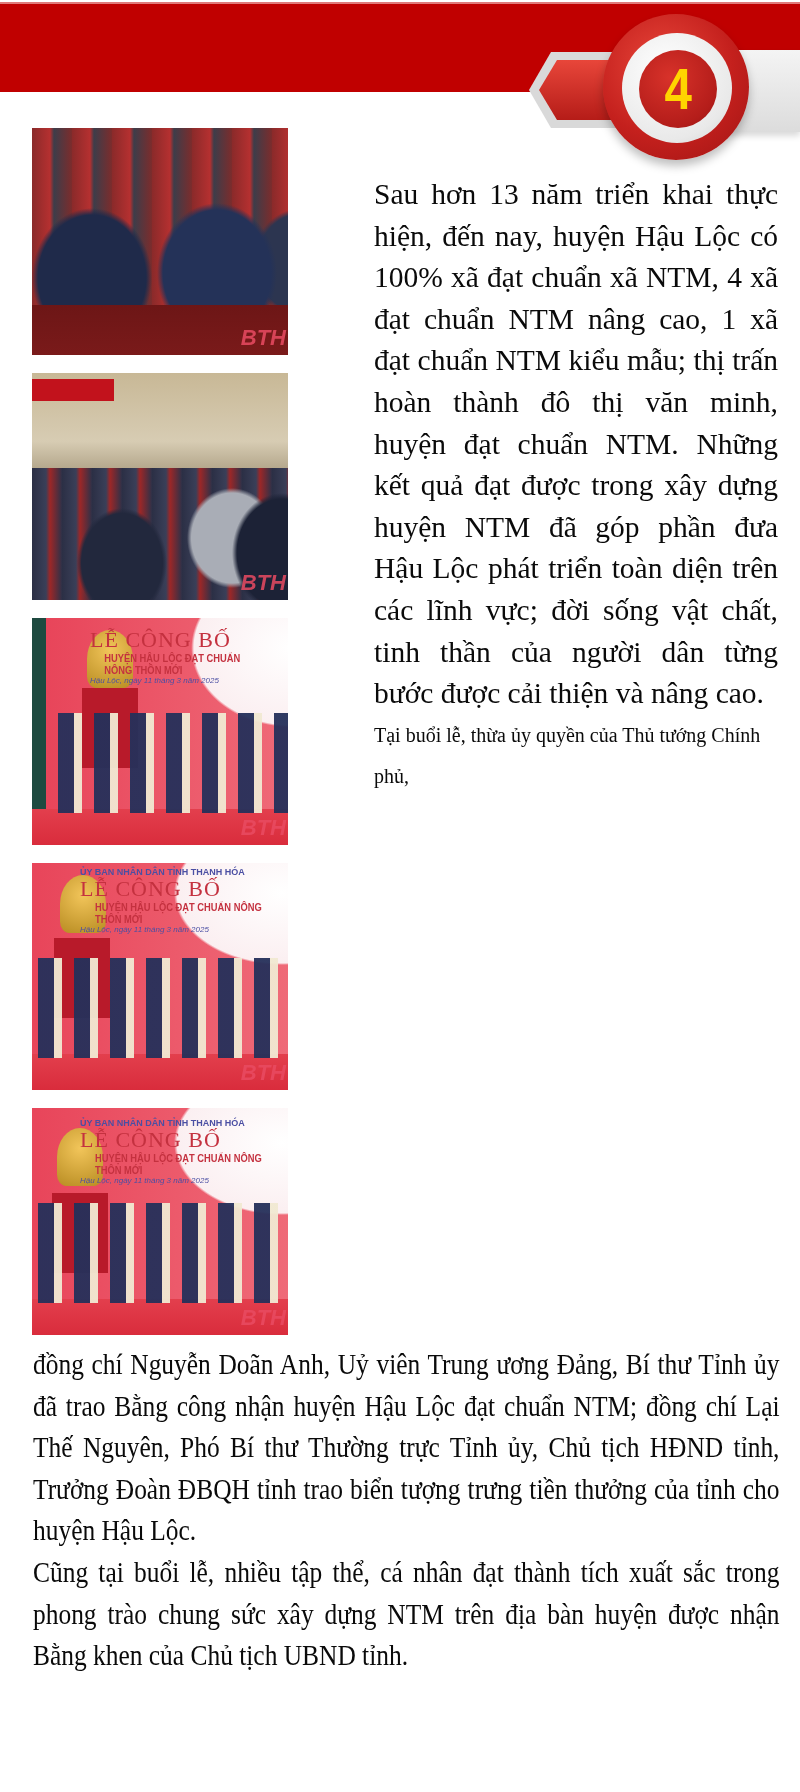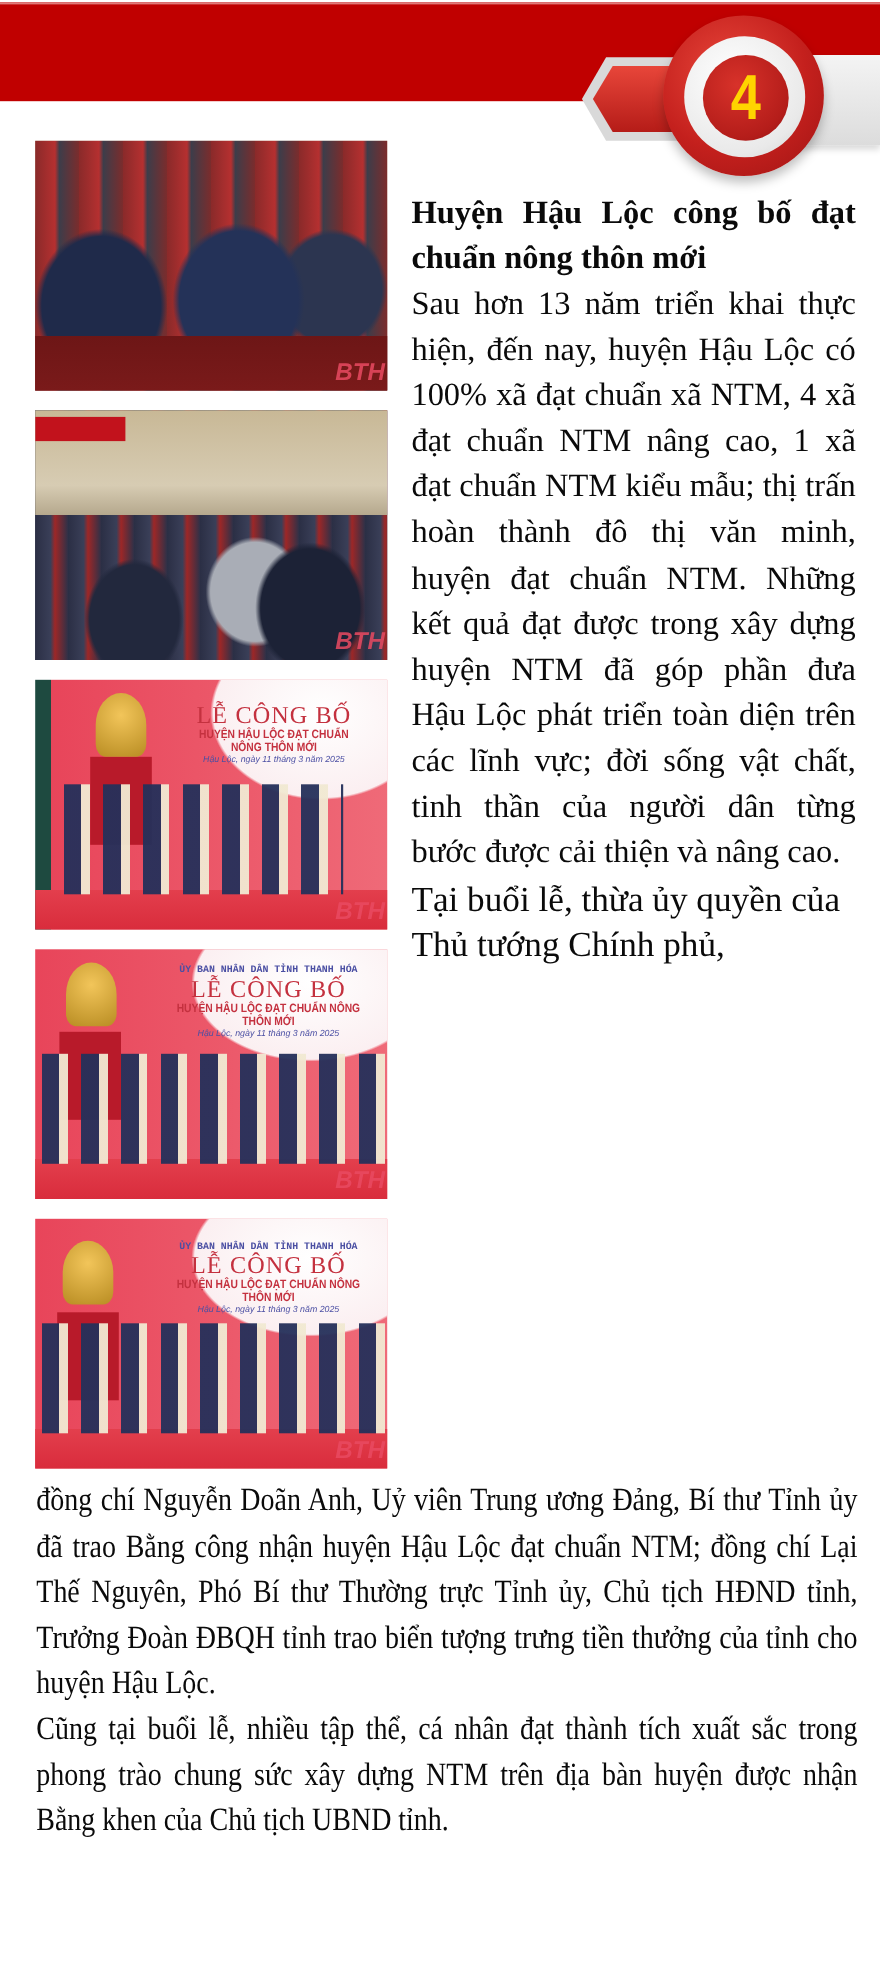--- a/index.html
+++ b/index.html
@@ -9,21 +9,21 @@
   .banner { position:absolute; left:0; top:0; width:800px; height:150px; }
   .banner-red { position:absolute; left:0; top:2px; width:800px; height:88px; background:#c00000; border-top:2px solid #e07a7a; }
   .hex-arrow { position:absolute; left:527px; top:50px; width:120px; height:80px; }
   .white-bar { position:absolute; left:680px; top:50px; width:120px; height:82px; background:linear-gradient(#f4f4f4,#dcdcdc); border-radius:40px 0 0 40px; box-shadow:0 4px 6px rgba(0,0,0,0.15); }
   .ring-outer { position:absolute; left:603px; top:14px; width:146px; height:146px; border-radius:50%; background:radial-gradient(circle at 40% 35%, #e8463a 0%, #c4201d 55%, #9f1414 100%); box-shadow:0 6px 10px rgba(0,0,0,0.25); }
   .ring-inner { position:absolute; left:622px; top:33px; width:110px; height:110px; border-radius:50%; background:radial-gradient(circle at 40% 35%, #ffffff 0%, #e9e9e9 70%, #cfcfcf 100%); }
   .num-circle { position:absolute; left:639px; top:50px; width:78px; height:78px; border-radius:50%; background:radial-gradient(circle at 40% 35%, #d8322a 0%, #b41d1a 70%, #8f1212 100%); display:flex; align-items:center; justify-content:center; }
   .num { font-family:"Liberation Sans", "DejaVu Sans", sans-serif; font-weight:bold; font-size:58px; color:#ffd400; line-height:1; transform:scaleX(0.85); }
 
   
-  .photo { position:absolute; left:32px; width:320px; height:227px; overflow:hidden; }
+  .photo { position:absolute; left:32px; width:256px; height:227px; overflow:hidden; }
   .photo .cap { position:absolute; right:2px; bottom:4px; font-family:"Liberation Sans", sans-serif; font-weight:bold; font-style:italic; font-size:22px; color:#e94b62; opacity:0.85; }
 
   .p1 { top:128px; background:
       linear-gradient(to bottom, rgba(0,0,0,0) 0%, rgba(0,0,0,0) 78%, #6d1616 78%, #7a1a1a 100%),
       radial-gradient(ellipse 60px 70px at 60px 150px, #1f2a4a 0%, #1f2a4a 90%, transparent 100%),
       radial-gradient(ellipse 60px 70px at 185px 145px, #243258 0%, #243258 90%, transparent 100%),
       radial-gradient(ellipse 50px 55px at 270px 135px, #2c3550 0%, #2c3550 90%, transparent 100%),
       repeating-linear-gradient(90deg, #8a2a2a 0px, #b53030 18px, #3d3d4a 22px, #7c2c2c 40px),
       linear-gradient(to bottom, #cfc2a6 0%, #bfae8d 25%, #8e3a33 40%, #5b2a2a 100%); }
   .p2 { top:373px; background:
@@ -39,36 +39,36 @@
       radial-gradient(ellipse 140px 110px at 260px 30px, #ffffff 0%, #fbeff1 70%, transparent 72%),
       linear-gradient(to right, #1e4a40 0px, #1e4a40 14px, #e8455a 14px, #ef6a78 100%); }
   .p4 { top:863px; background:
       linear-gradient(to bottom, transparent 0%, transparent 84%, #e33f4d 84%, #d92c3c 100%),
       radial-gradient(ellipse 150px 100px at 250px 30px, #ffffff 0%, #fbeff1 70%, transparent 72%),
       linear-gradient(to right, #e8455a 0px, #ef6a78 100%); }
   .p5 { top:1108px; background:
       linear-gradient(to bottom, transparent 0%, transparent 84%, #e33f4d 84%, #d92c3c 100%),
       radial-gradient(ellipse 150px 100px at 250px 35px, #ffffff 0%, #fbeff1 70%, transparent 72%),
       linear-gradient(to right, #e8455a 0px, #ef6a78 100%); }
-  .stage-title { position:absolute; right:8px; text-align:center; font-family:"Liberation Serif", serif; color:#c4313f;margin-top:10px; }
-  .stage-title .org { font-family:Liberation Mono, monospace; font-weight:bold; font-size:9px; color:#4b4fa3; display:block; }
+  .stage-title { position:absolute; right:8px; text-align:left; font-family:"Liberation Serif", serif; color:#c4313f; }
+  .stage-title .org { font-family:Liberation Sans, sans-serif; font-weight:bold; font-size:9px; color:#4b4fa3; display:block; }
   .stage-title .big { font-size:22px; letter-spacing:1px; display:block; line-height:1.1; }
   .stage-title .sub { font-family:"Liberation Sans", sans-serif; font-weight:bold; font-size:11px; display:block; transform:scaleX(0.85); }
   .stage-title .date { font-family:Liberation Sans, sans-serif; font-style:italic; font-size:8px; color:#4b4fa3; display:block; }
   .people { position:absolute; left:0; bottom:32px; width:320px; height:100px;
       background:repeating-linear-gradient(90deg, transparent 0px, transparent 6px, #25305a 6px, #25305a 22px, #f1e9d2 22px, #f1e9d2 30px, transparent 30px, transparent 36px); opacity:0.95; }
   .bust { position:absolute; top:12px; width:46px; height:58px; border-radius:50% 50% 20% 20%; background:radial-gradient(circle at 50% 35%, #f2c55a, #b88c22); }
   .emblem { position:absolute; width:56px; height:80px; background:#b81a2a; }
 
   
   .col { position:absolute; left:374px; top:174px; width:404px; }
   .title { font-weight:bold; font-size:29.5px; line-height:41px; text-align:justify; text-align-last:left; margin:0; }
   .para { font-size:29.5px; line-height:41.6px; text-align:justify; margin:0; }
   .para.last-left { text-align-last:left; }
-  .tail-inline { font-size:32px; line-height:41.6px; margin:0; text-align:left; }
+  .tail-inline { font-size:20px; line-height:41.6px; margin:0; text-align:left; }
 
   .full { position:absolute; left:33px; top:1344px; width:866px; transform-origin:0 0; transform:scaleX(0.862); }
   .full p { font-size:29.5px; line-height:41.6px; margin:0; text-align:justify; }
 </style>
 </head>
 <body>
 
 <div class="banner">
   <div class="banner-red"></div>
   <svg class="hex-arrow" viewBox="0 0 120 80">
@@ -129,21 +129,20 @@
     <span class="org">ỦY BAN NHÂN DÂN TỈNH THANH HÓA</span>
     <span class="big">LỄ CÔNG BỐ</span>
     <span class="sub">HUYỆN HẬU LỘC ĐẠT CHUẨN NÔNG THÔN MỚI</span>
     <span class="date">Hậu Lộc, ngày 11 tháng 3 năm 2025</span>
   </div>
   <div class="people"></div>
   <span class="cap">BTH</span>
 </div>
 
 <div class="col">
-  <h1 class="title">Huyện Hậu Lộc công bố đạt chuẩn nông thôn mới</h1>
   <p class="para last-left">Sau hơn 13 năm triển khai thực hiện, đến nay, huyện Hậu Lộc có 100% xã đạt chuẩn xã NTM, 4 xã đạt chuẩn NTM nâng cao, 1 xã đạt chuẩn NTM kiểu mẫu; thị trấn hoàn thành đô thị văn minh, huyện đạt chuẩn NTM. Những kết quả đạt được trong xây dựng huyện NTM đã góp phần đưa Hậu Lộc phát triển toàn diện trên các lĩnh vực; đời sống vật chất, tinh thần của người dân từng bước được cải thiện và nâng cao.</p>
   <p class="tail-inline"><span>Tại buổi lễ, thừa ủy quyền của Thủ tướng Chính phủ,</span></p>
 </div>
 
 <div class="full">
   <p class="last-left" style="text-align-last:left;">đồng chí Nguyễn Doãn Anh, Uỷ viên Trung ương Đảng, Bí thư Tỉnh ủy đã trao Bằng công nhận huyện Hậu Lộc đạt chuẩn NTM; đồng chí Lại Thế Nguyên, Phó Bí thư Thường trực Tỉnh ủy, Chủ tịch HĐND tỉnh, Trưởng Đoàn ĐBQH tỉnh trao biển tượng trưng tiền thưởng của tỉnh cho huyện Hậu Lộc.</p>
   <p style="text-align-last:left;">Cũng tại buổi lễ, nhiều tập thể, cá nhân đạt thành tích xuất sắc trong phong trào chung sức xây dựng NTM trên địa bàn huyện được nhận Bằng khen của Chủ tịch UBND tỉnh.</p>
 </div>
 
 </body></html>

